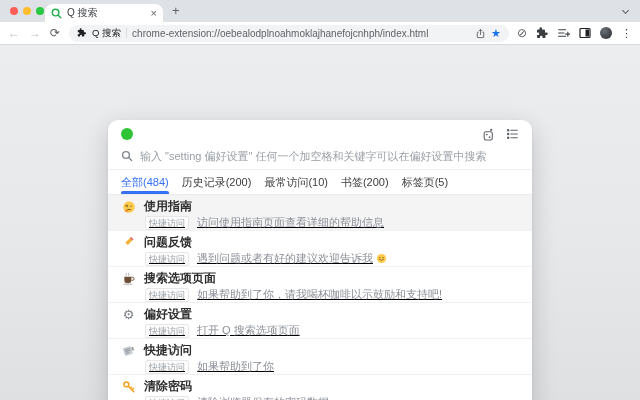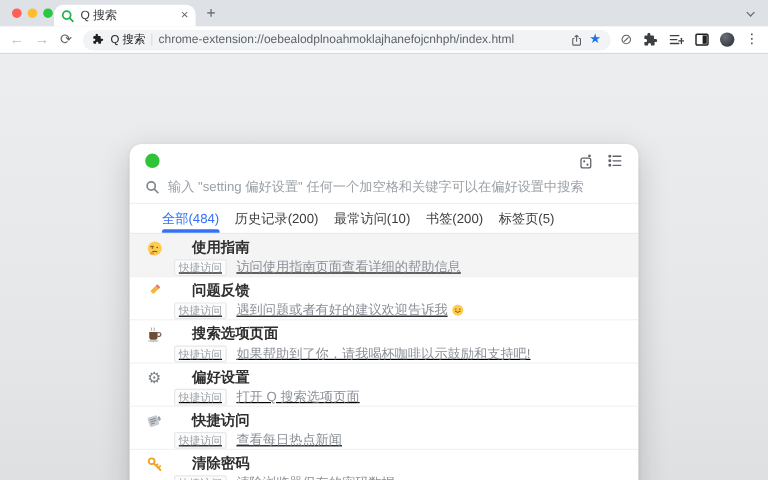--- a/index.html
+++ b/index.html
@@ -44,31 +44,31 @@
            overflow:hidden; }
   .panel-head { height:22px; display:flex; align-items:center; padding:0 13px; }
   .status-dot { width:12px; height:12px; border-radius:50%; background:#2fc435; margin-top:6px; }
   .head-actions { margin-left:auto; margin-top:6px; display:flex; gap:11px; align-items:center; }
 
   .search-row { height:27px; display:flex; align-items:center; padding:0 13px; gap:7px; }
   .search-input { border:none; outline:none; background:transparent; flex:1; font-size:11px;
                   color:#333; font-family:inherit; }
   .search-input::placeholder { color:#9aa0a6; }
 
-  .filter-row { height:26px; display:flex; align-items:center; gap:13px; padding:0 27px;
+  .filter-row { height:26px; display:flex; align-items:center; gap:13px; padding:0 13px;
                 border-top:1px solid #f0f0f0; border-bottom:1px solid #ebebeb;text-align:right; }
   .filter { font-size:11px; color:#3d3d3d; white-space:nowrap; position:relative; height:100%;
             display:flex; align-items:center; }
   .filter.active { color:#3471f5; }
   .filter.active::after { content:""; position:absolute; left:0; right:0; bottom:0; height:3px;
             background:#3471f5; border-radius:2px 2px 0 0; }
 
   .row { height:36px; padding:3px 13px 0 13px; border-bottom:1px solid #f2f2f2; }
   .row.selected { background:#f4f4f5; }
-  .row-l1 { display:flex; align-items:center; gap:24px; height:17px; }
+  .row-l1 { display:flex; align-items:center; gap:8px; height:17px; }
   .row-icon { width:15px; height:15px; display:flex; align-items:center; justify-content:center;
               font-size:13px; line-height:1; }
   .row-title { font-size:12px; font-weight:bold; color:#2e2e2e; }
   .row-l2 { display:flex; align-items:center; gap:8px; padding-left:24px; height:15px;text-decoration:underline; }
   .badge { font-size:9px; color:#9aa0a6; border:1px solid #e7e7e7; background:#fcfcfc;
            border-radius:2px; padding:0 3px; line-height:12px; white-space:nowrap; }
   .desc { font-size:11px; color:#8a8f96; white-space:nowrap; display:flex; align-items:center; gap:3px;text-align:center; }
   .gear-glyph { color:#7d8087; font-size:13px; }
 </style>
 </head>
@@ -261,21 +261,21 @@
                 <line x1="5.5" y1="12" x2="14.5" y2="12"></line>
                 <line x1="5.5" y1="15" x2="11" y2="15"></line>
               </g>
             <ellipse cx="18.2" cy="8.2" rx="2" ry="3.4" transform="rotate(-18 18 8)" fill="#9aa0a6"></ellipse>
             </svg>
         </span>
         <span class="row-title">快捷访问</span>
       </div>
       <div class="row-l2">
         <span class="badge">快捷访问</span>
-        <span class="desc">查看每日热点新闻</span>
+        <span class="desc">如果帮助到了你</span>
       </div>
     </div>
 
     <div class="row">
       <div class="row-l1">
         <span class="row-icon">
           <svg width="14" height="14" viewBox="0 0 24 24">
             <circle cx="7.5" cy="7.5" r="4.2" fill="none" stroke="#f0a420" stroke-width="2.6"></circle>
             <path d="M10.8 10.8 L20 20 M17 17 l2.6-2.6 M14 14 l2-2" stroke="#f0a420" stroke-width="2.6" stroke-linecap="round"></path>
             </svg>

